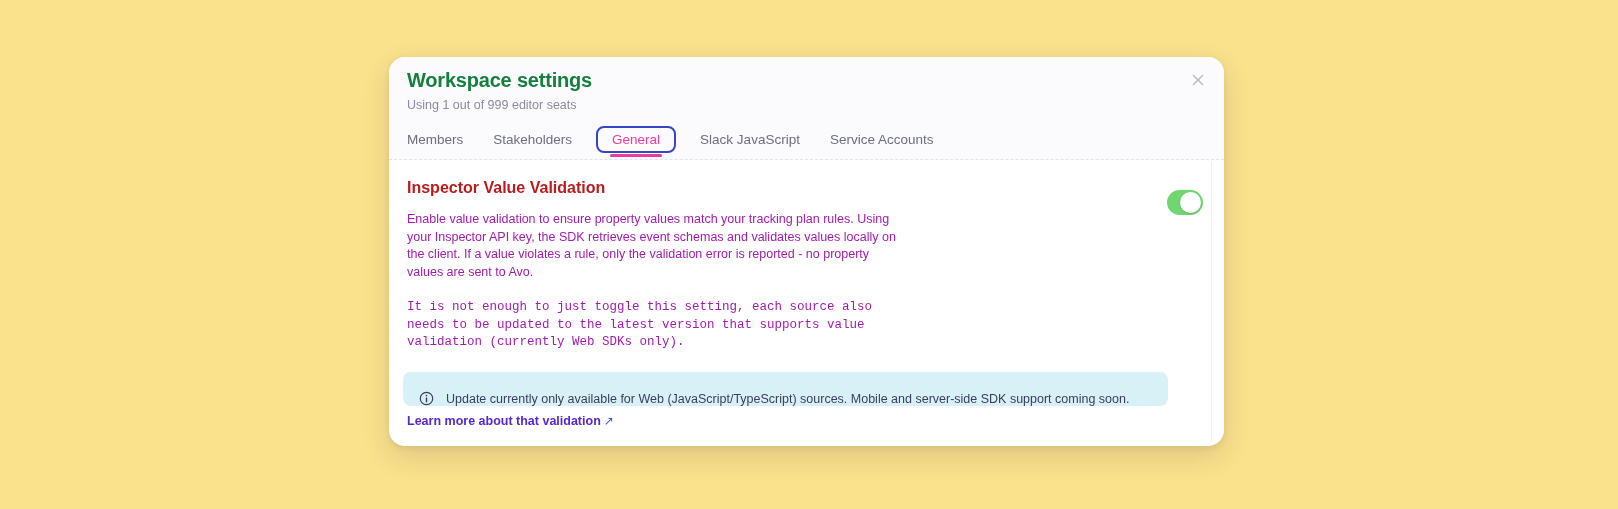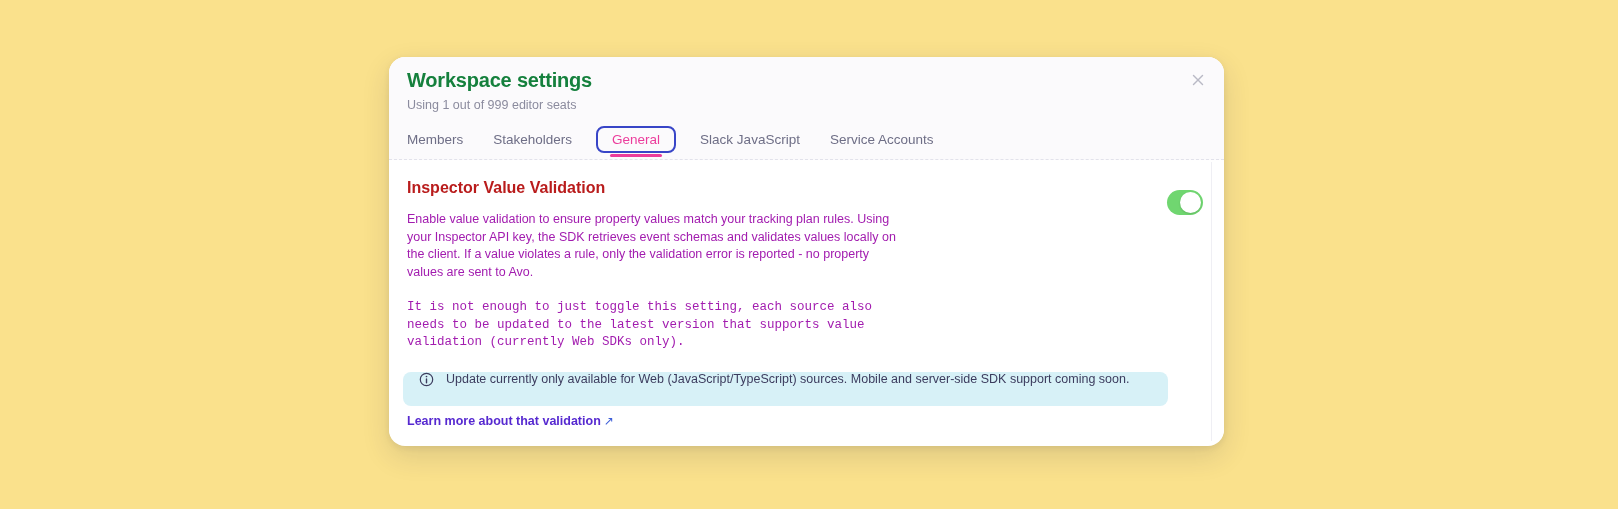--- a/index.html
+++ b/index.html
@@ -140,21 +140,21 @@
   }
 
   .info-banner {
     margin-top: 20px;
     margin-left: -4px;
     width: 765px;
     height: 34px;
     background: #D7F1F7;
     border-radius: 8px;
     display: flex;
-    align-items: flex-start;
+    align-items: flex-end;
     padding: 0 16px;
     gap: 12px;
   }
   .info-banner .banner-text {
     font-size: 12.5px;
     color: #3C3C5E;
     white-space: nowrap;
   }
   .info-icon { display: flex; align-items: center; }
 

